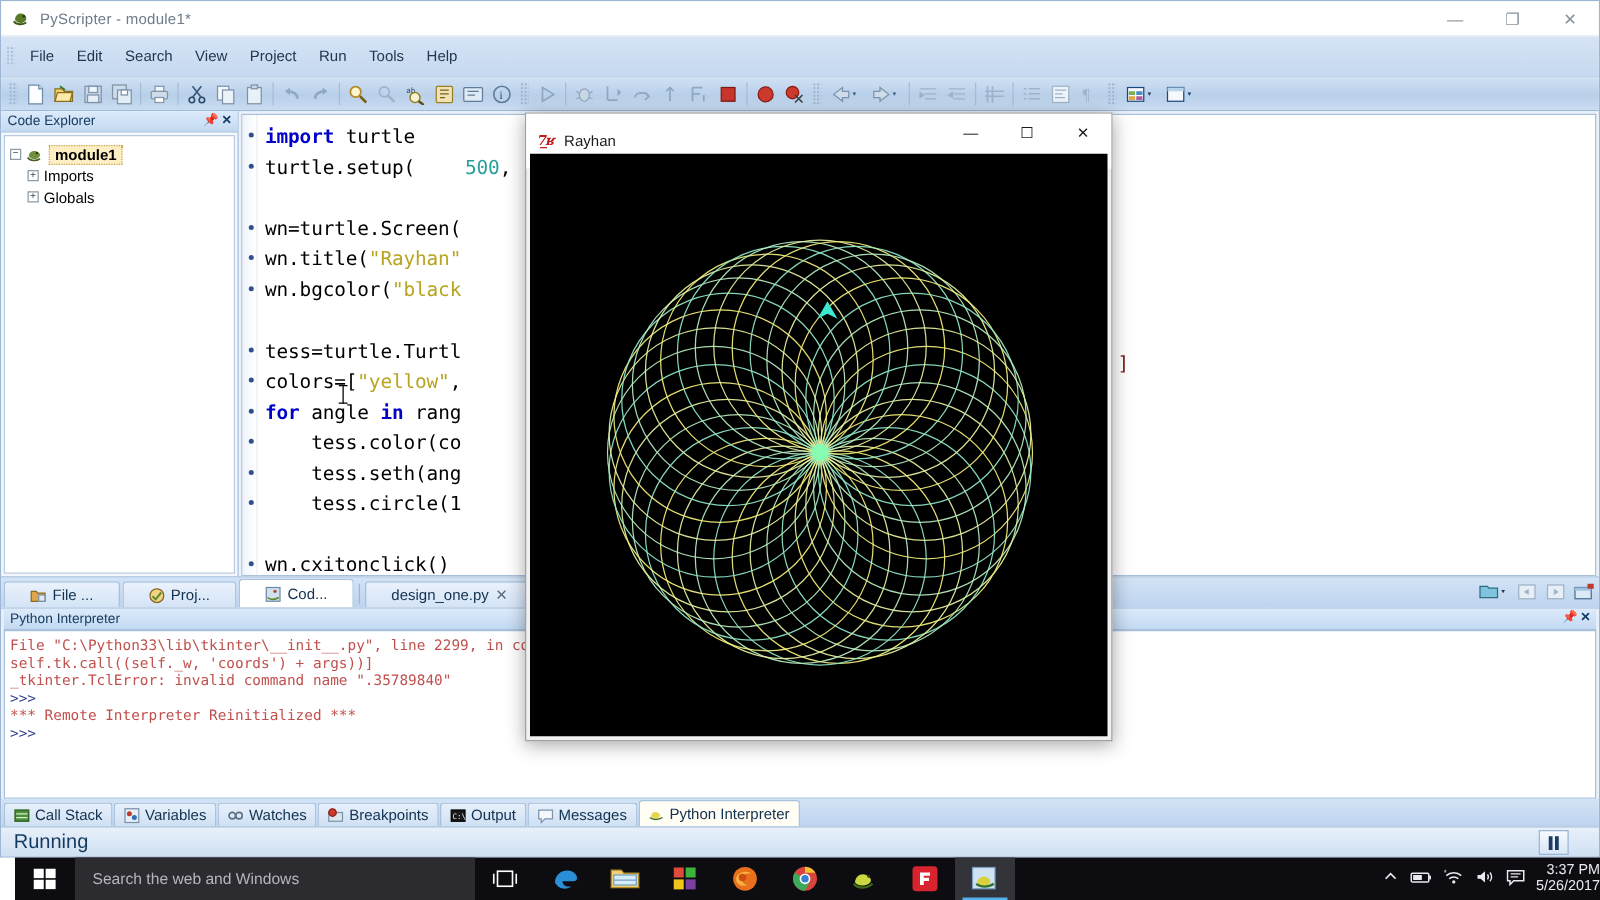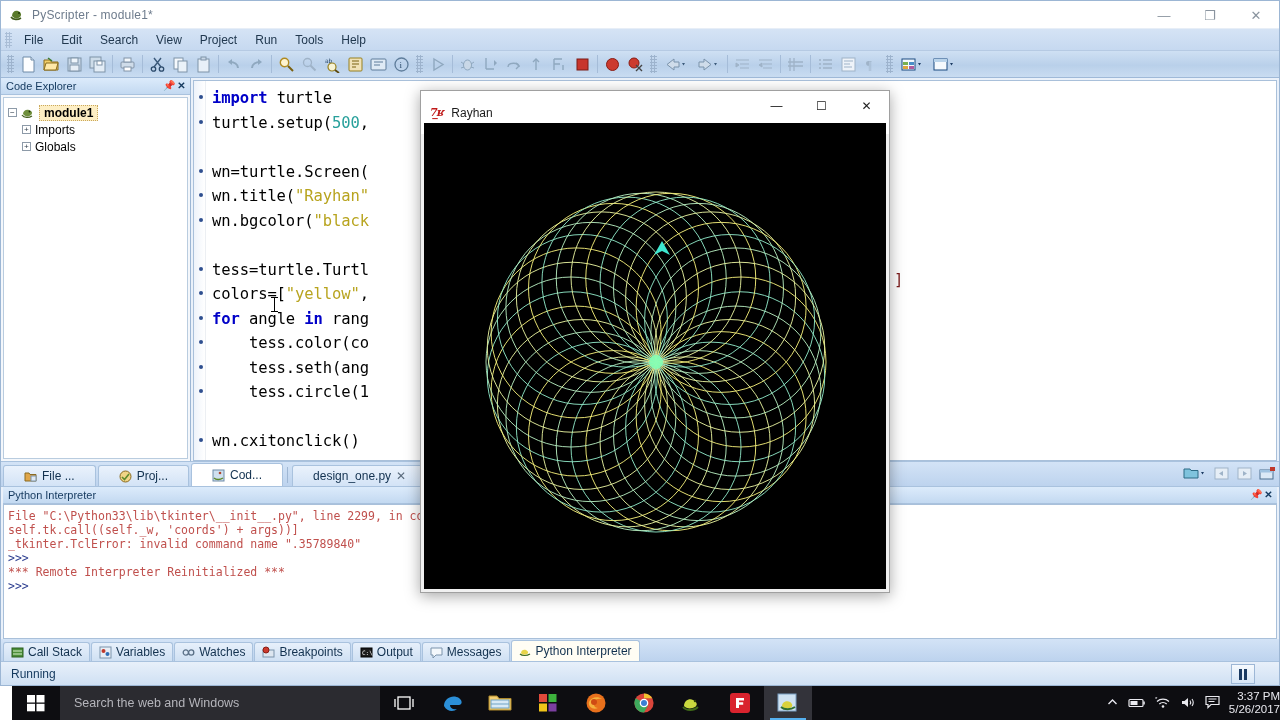--- a/index.html
+++ b/index.html
@@ -33,21 +33,21 @@
     font-size:12px; color:#6d7b8c; letter-spacing:.2px;
   }
   .wincontrols { position:absolute; right:0; top:0; height:28px; display:flex; }
   .wincontrols div {
     width:46px;height:28px;display:flex;align-items:center;justify-content:center;
     color:#8a949f; font-size:13px;
   }
 
   
   .menubar {
-    height:22px;
+    height:33px;
     background:linear-gradient(180deg,#d5e3f5 0%, #c6d9f0 100%);
     display:flex; align-items:center; padding-left:4px;
     border-bottom:1px solid #b6cae3;
   }
   .menubar .grip { width:7px; height:16px; margin-right:3px;
     background-image:radial-gradient(circle, #a9bdd6 1px, transparent 1.2px);
     background-size:3px 3px; }
   .menubar .mi {
     padding:2px 9px; color:#21384f; font-size:12px; cursor:default;
   }
@@ -108,21 +108,21 @@
             border-right:1px solid #eceff3; flex:none; }
   .codearea { flex:1; position:relative;
     font-family:"DejaVu Sans Mono","Liberation Mono", monospace;
     font-size:15.5px; line-height:24.5px; padding-top:5px; white-space:pre;
     color:#000; letter-spacing:-0.1px;}
   .codeline { height:24.5px; padding-left:6px; position:relative;}
   .bullet { position:absolute; left:-9px; top:9px; width:4px;height:4px;
             background:#2f4f8f; border-radius:50%; }
   .k { color:#0000c8; font-weight:bold; }
   .s { color:#b8a41f; }
-  .n { color:#27a09b; }
+  .n { color:#27a09b;margin-left:40px; }
   .caret-i { position:absolute; left:80px; top:216px; width:1px;height:15px;
              background:#000; }
   .caret-i::before, .caret-i::after{ content:""; position:absolute; left:-3px;
       width:7px;height:1px;background:#000;}
   .caret-i::before{top:0;} .caret-i::after{bottom:0;}
 
   
   .tabstrip { height:25px; display:flex; align-items:flex-end;
               background:linear-gradient(180deg,#d3e3f6,#bdd3ee);
               border-top:1px solid #a9c2de; padding-left:2px;}
@@ -157,21 +157,21 @@
           background:linear-gradient(180deg,#e7f0fb,#cfe0f3);
           border:1px solid #a9c2de; border-bottom:none; border-radius:3px 3px 0 0;
           margin-right:1px;}
   .btab.active { background:#fffdf4; height:21px;}
   .btab .ic{width:13px;height:13px;flex:none;}
 
   
   .statusbar {
     height:24px; background:linear-gradient(180deg,#e8f0fa,#cfe0f3);
     border-top:1px solid #a9c2de; display:flex; align-items:center;
-    font-size:12px; color:#14395e; padding-left:10px; position:relative;
+    font-size:16px; color:#14395e; padding-left:10px; position:relative;
   }
   .statusbar .pausebtn{
     position:absolute; right:24px; top:2px; width:24px;height:20px;
     background:linear-gradient(180deg,#f6fafe,#d7e6f7);
     border:1px solid #9db7d6; display:flex;align-items:center;justify-content:center;
   }
   .statusbar .pausebtn i{width:3px;height:11px;background:#1b3b63;margin:0 1px;display:block;}
 
   
   #turtlewin {

